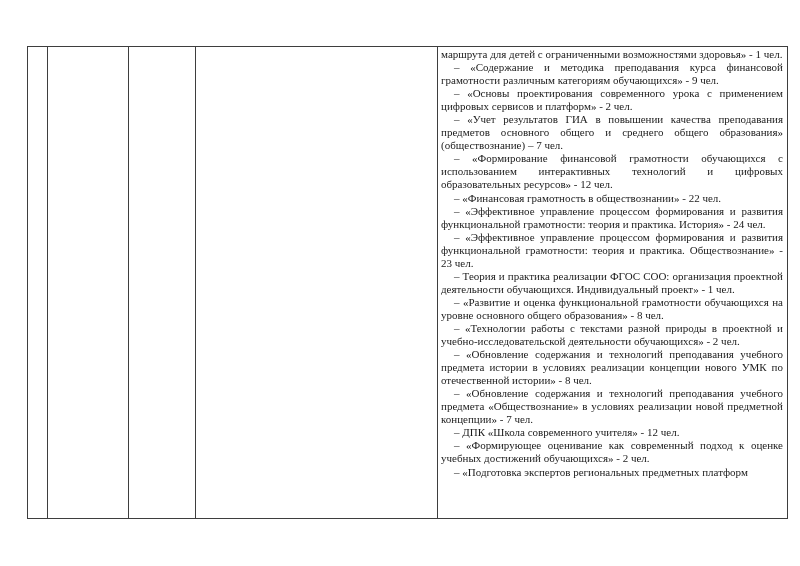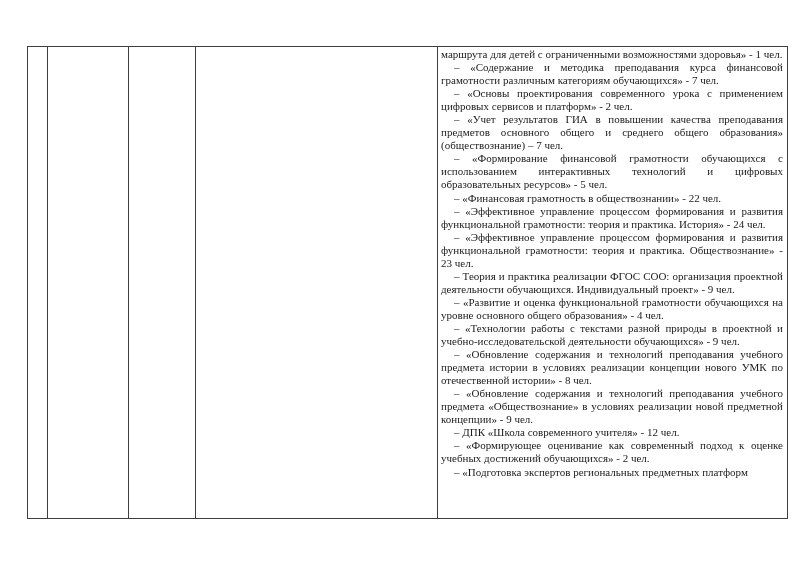--- a/index.html
+++ b/index.html
@@ -60,32 +60,32 @@
   <table class="doc-table">
     <tbody>
         <tr>
       <td class="col-1"></td>
       <td class="col-2"></td>
       <td class="col-3"></td>
       <td class="col-4"></td>
       <td class="col-5">
         <div class="cell-text">
           <p class="continuation">маршрута для детей с ограниченными возможностями здоровья» - 1 чел.</p>
-          <p>– «Содержание и методика преподавания курса финансовой грамотности различным категориям обучающихся» - 7 чел.</p>
+          <p>– «Содержание и методика преподавания курса финансовой грамотности различным категориям обучающихся» - 9 чел.</p>
           <p>– «Основы проектирования современного урока с применением цифровых сервисов и платформ» - 2 чел.</p>
           <p>– «Учет результатов ГИА в повышении качества преподавания предметов основного общего и среднего общего образования» (обществознание) – 7 чел.</p>
-          <p>– «Формирование финансовой грамотности обучающихся с использованием интерактивных технологий и цифровых образовательных ресурсов» - 5 чел.</p>
+          <p>– «Формирование финансовой грамотности обучающихся с использованием интерактивных технологий и цифровых образовательных ресурсов» - 12 чел.</p>
           <p>– «Финансовая грамотность в обществознании» - 22 чел.</p>
           <p>– «Эффективное управление процессом формирования и развития функциональной грамотности: теория и практика. История» - 24 чел.</p>
           <p>– «Эффективное управление процессом формирования и развития функциональной грамотности: теория и практика. Обществознание» - 23 чел.</p>
-          <p>– Теория и практика реализации ФГОС СОО: организация проектной деятельности обучающихся. Индивидуальный проект» - 9 чел.</p>
-          <p>– «Развитие и оценка функциональной грамотности обучающихся на уровне основного общего образования» - 4 чел.</p>
-          <p>– «Технологии работы с текстами разной природы в проектной и учебно-исследовательской деятельности обучающихся» - 9 чел.</p>
+          <p>– Теория и практика реализации ФГОС СОО: организация проектной деятельности обучающихся. Индивидуальный проект» - 1 чел.</p>
+          <p>– «Развитие и оценка функциональной грамотности обучающихся на уровне основного общего образования» - 8 чел.</p>
+          <p>– «Технологии работы с текстами разной природы в проектной и учебно-исследовательской деятельности обучающихся» - 2 чел.</p>
           <p>– «Обновление содержания и технологий преподавания учебного предмета истории в условиях реализации концепции нового УМК по отечественной истории» - 8 чел.</p>
-          <p>– «Обновление содержания и технологий преподавания учебного предмета «Обществознание» в условиях реализации новой предметной концепции» - 9 чел.</p>
+          <p>– «Обновление содержания и технологий преподавания учебного предмета «Обществознание» в условиях реализации новой предметной концепции» - 7 чел.</p>
           <p>– ДПК «Школа современного учителя» - 12 чел.</p>
           <p>– «Формирующее оценивание как современный подход к оценке учебных достижений обучающихся» - 2 чел.</p>
           <p>– «Подготовка экспертов региональных предметных платформ</p>
         </div>
       </td>
     </tr>
   </tbody>
     </table>
 </div>
 

